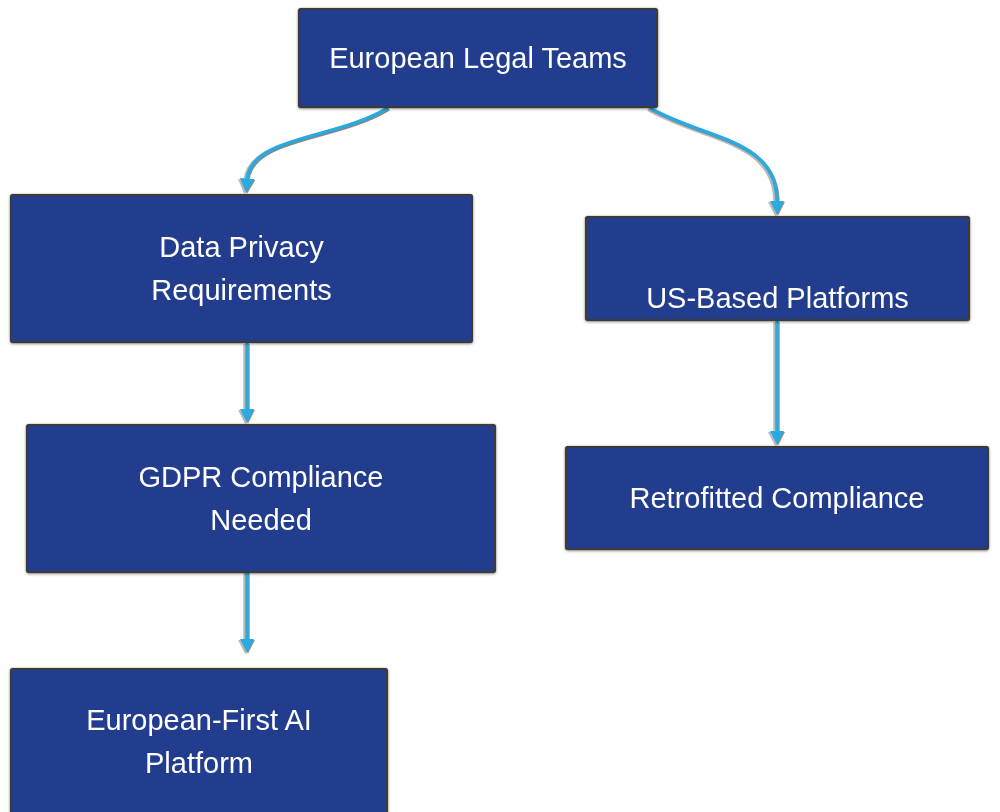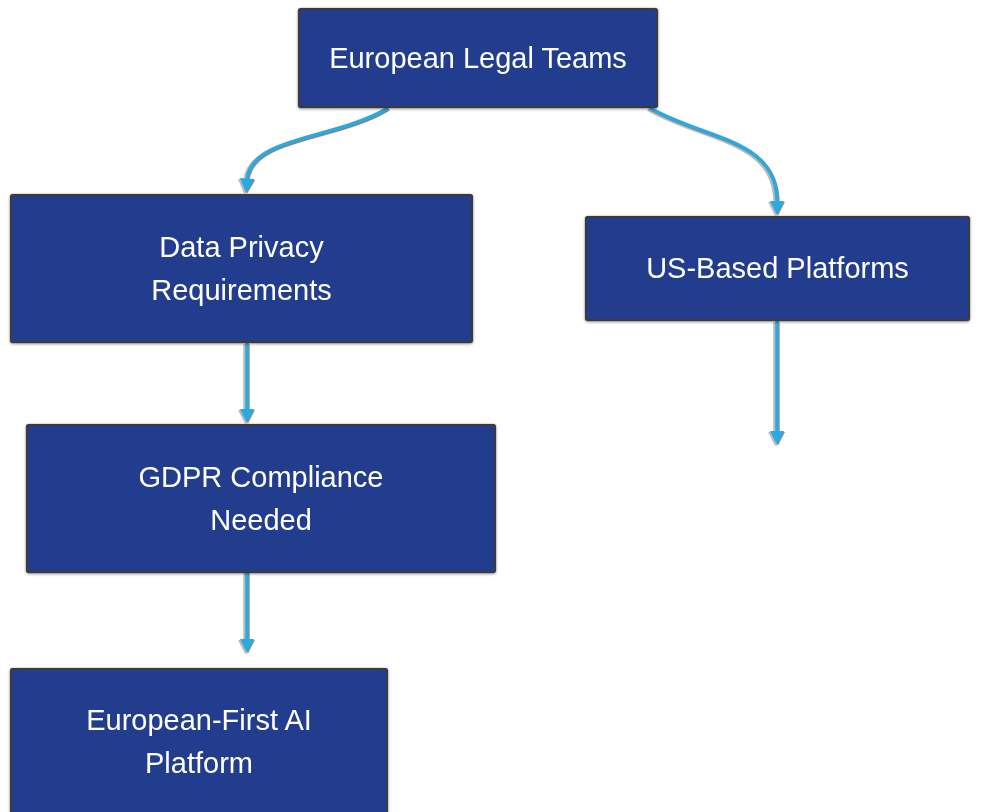--- a/index.html
+++ b/index.html
@@ -78,26 +78,29 @@
   </svg>
 
   <div class="node" style="left:298px; top:8px; width:360px; height:100px;">
     <span class="label">European Legal Teams</span>
   </div>
 
   <div class="node" style="left:10px; top:194px; width:463px; height:149px;">
     <span class="label wrap-narrow">Data Privacy Requirements</span>
   </div>
 
-  <div class="node" style="left:585px; top:216px; width:385px; height:105px;">
+  <div class="node" style="left:585px; top:216px; width:385px; height:105px;align-items:flex-end;">
     <span class="label">US-Based Platforms</span>
   </div>
 
   <div class="node" style="left:26px; top:424px; width:470px; height:149px;">
     <span class="label wrap-narrow">GDPR Compliance Needed</span>
   </div>
 
+  <div class="node" style="left:565px; top:446px; width:424px; height:104px;">
+    <span class="label">Retrofitted Compliance</span>
+  </div>
 
   <div class="node" style="left:10px; top:668px; width:378px; height:147px;">
     <span class="label wrap-narrow">European-First AI Platform</span>
   </div>
 
 </div>
 
 </body></html>

